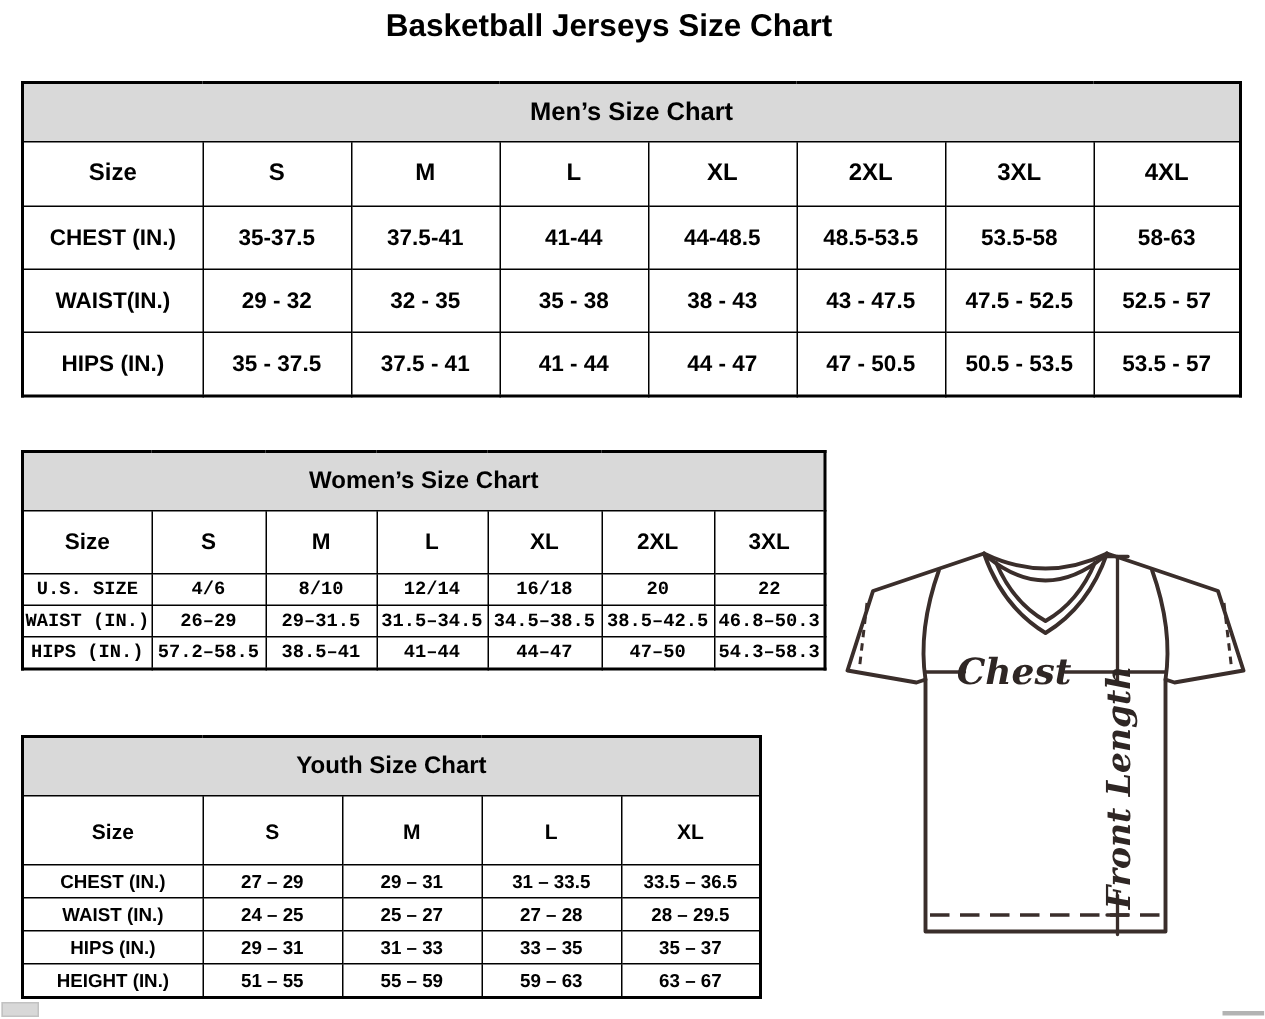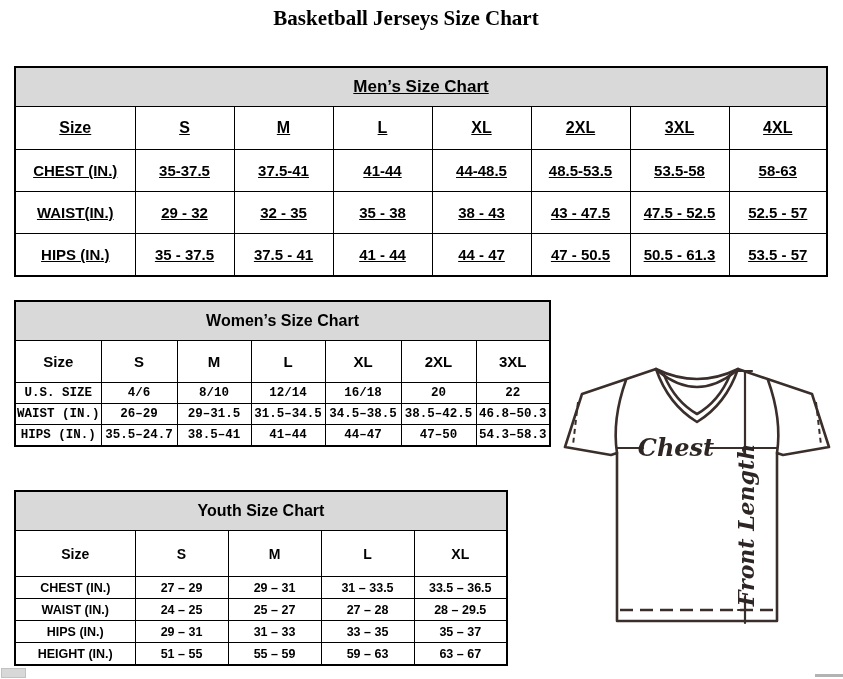--- a/index.html
+++ b/index.html
@@ -8,41 +8,41 @@
     width:843px;height:679px;
     background:#ffffff;
     font-family:"Liberation Sans",sans-serif;
     color:#000;
     overflow:hidden;
   }
   .page-title{
     position:absolute;top:6px;left:0;width:812px;
     margin:0;text-align:center;
     font-size:21px;font-weight:bold;color:#000;
-    font-family:Liberation Serif, serif;
+    font-family:Liberation Sans, sans-serif;
   }
   table.size-table{
     position:absolute;
     border-collapse:collapse;
     table-layout:fixed;
     border:2px solid #000;
     background:#fff;
   }
   table.size-table td{
     border:1px solid #000;
     text-align:center;
     vertical-align:middle;
     padding:0;
     font-weight:bold;
     overflow:hidden;
     white-space:nowrap;
   }
   tr.caption-row td{background:var(--header-band,#d9d9d9);}
   
-  #mens-table{left:14px;top:66px;width:812px;text-decoration:underline;}
+  #mens-table{left:14px;top:54px;width:812px;}
   #mens-table tr.caption-row td{height:38px;font-size:17px;}
   #mens-table tr.header-row td{height:42px;font-size:16px;}
   #mens-table tr.data-row td{height:41px;font-size:15px;}
   #mens-table td.row-label{font-size:14px;}
   
   #womens-table{left:14px;top:300px;width:535px;}
   #womens-table tr.caption-row td{height:38px;font-size:16px;}
   #womens-table tr.header-row td{height:41px;font-size:15px;}
   #womens-table tr.data-row td{height:20px;font-size:12.5px;font-family:Liberation Mono, monospace;}
   #womens-table td.row-label{font-size:11px;}
@@ -121,21 +121,21 @@
         <td>47.5 - 52.5</td>
         <td>52.5 - 57</td>
       </tr>
       <tr class="data-row">
         <td class="row-label">HIPS (IN.)</td>
         <td>35 - 37.5</td>
         <td>37.5 - 41</td>
         <td>41 - 44</td>
         <td>44 - 47</td>
         <td>47 - 50.5</td>
-        <td>50.5 - 61.3</td>
+        <td>50.5 - 53.5</td>
         <td>53.5 - 57</td>
       </tr>
     </tbody>
   </table>
 
   <table class="size-table" id="womens-table">
     <colgroup>
       <col style="width:86px">
       <col style="width:76px">
         <col style="width:74px">
@@ -170,21 +170,21 @@
         <td class="row-label">WAIST (IN.)</td>
         <td>26–29</td>
         <td>29–31.5</td>
         <td>31.5–34.5</td>
         <td>34.5–38.5</td>
         <td>38.5–42.5</td>
         <td>46.8–50.3</td>
       </tr>
       <tr class="data-row">
         <td class="row-label">HIPS (IN.)</td>
-        <td>35.5–24.7</td>
+        <td>57.2–58.5</td>
         <td>38.5–41</td>
         <td>41–44</td>
         <td>44–47</td>
         <td>47–50</td>
         <td>54.3–58.3</td>
       </tr>
     </tbody>
   </table>
 
   <table class="size-table" id="youth-table">

